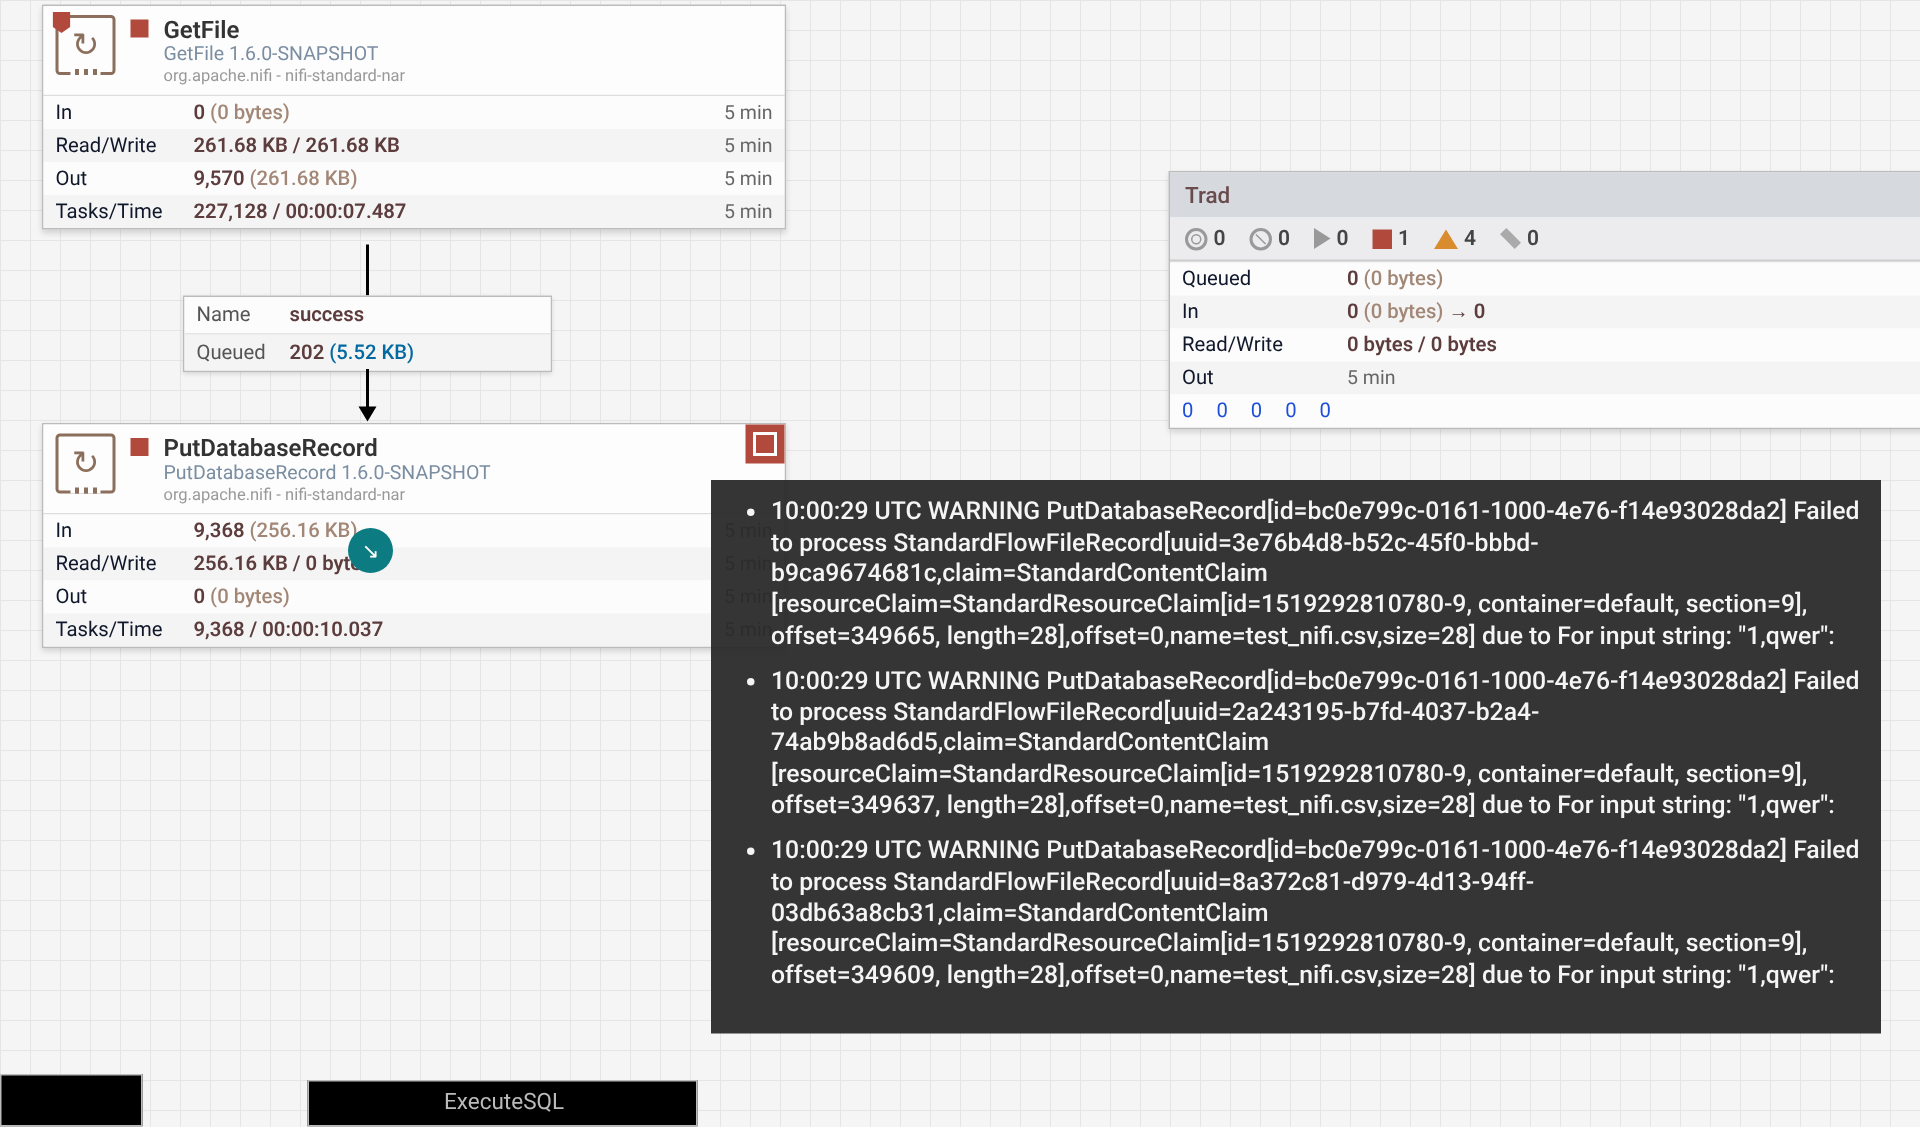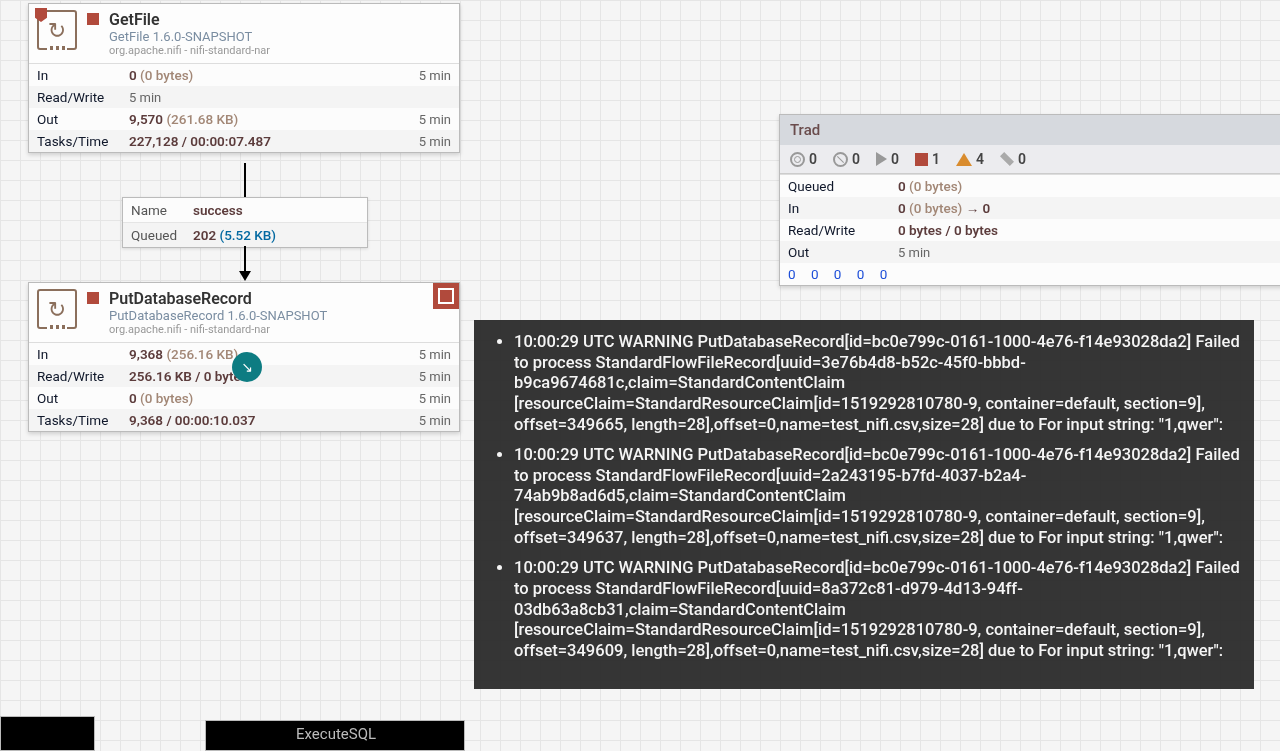--- a/index.html
+++ b/index.html
@@ -13,21 +13,21 @@
     position: relative;
     background-color: #f5f5f5;
     background-image:
       linear-gradient(#e5e5e5 1px, transparent 1px),
       linear-gradient(90deg, #e5e5e5 1px, transparent 1px);
     background-size: 20px 20px;
   }
 
   .processor {
     position: absolute;
-    width: 432px;
+    width: 496px;
     background: #fff;
     border: 1px solid #bbb;
     box-shadow: 0 2px 4px rgba(0,0,0,0.15);
   }
 
   .proc-header {
     display: flex;
     align-items: flex-start;
     padding: 6px 8px;
     position: relative;
@@ -237,20 +237,21 @@
     </div>
   </div>
   <div class="proc-stats">
     <div class="stat-row">
       <span class="stat-label">In</span>
       <span class="stat-val"><span>0</span> <span class="paren">(0 bytes)</span></span>
       <span class="stat-time">5 min</span>
     </div>
     <div class="stat-row">
       <span class="stat-label">Read/Write</span>
+      <span class="stat-val">261.68 KB / 261.68 KB</span>
       <span class="stat-time">5 min</span>
     </div>
     <div class="stat-row">
       <span class="stat-label">Out</span>
       <span class="stat-val"><span>9,570</span> <span class="paren">(261.68 KB)</span></span>
       <span class="stat-time">5 min</span>
     </div>
     <div class="stat-row">
       <span class="stat-label">Tasks/Time</span>
       <span class="stat-val">227,128 / 00:00:07.487</span>

